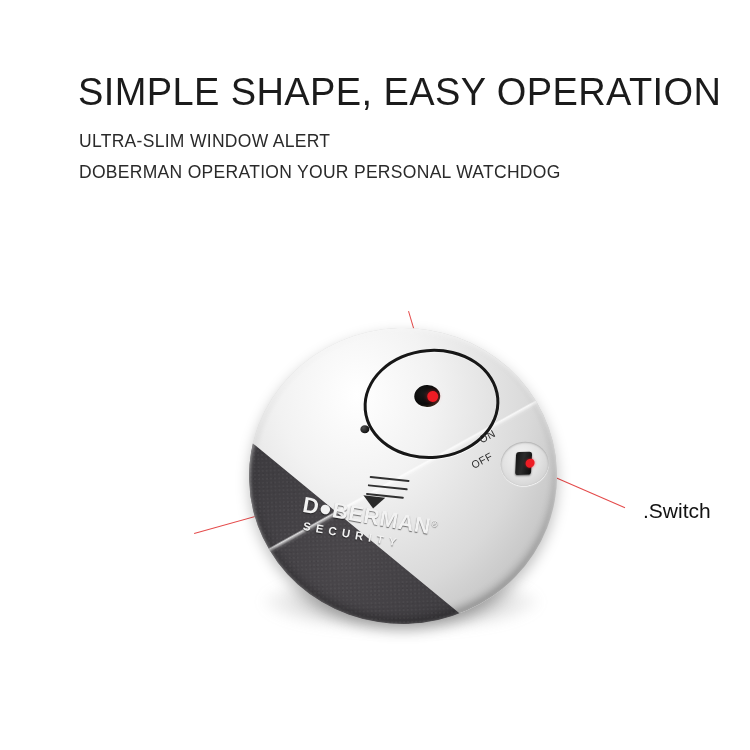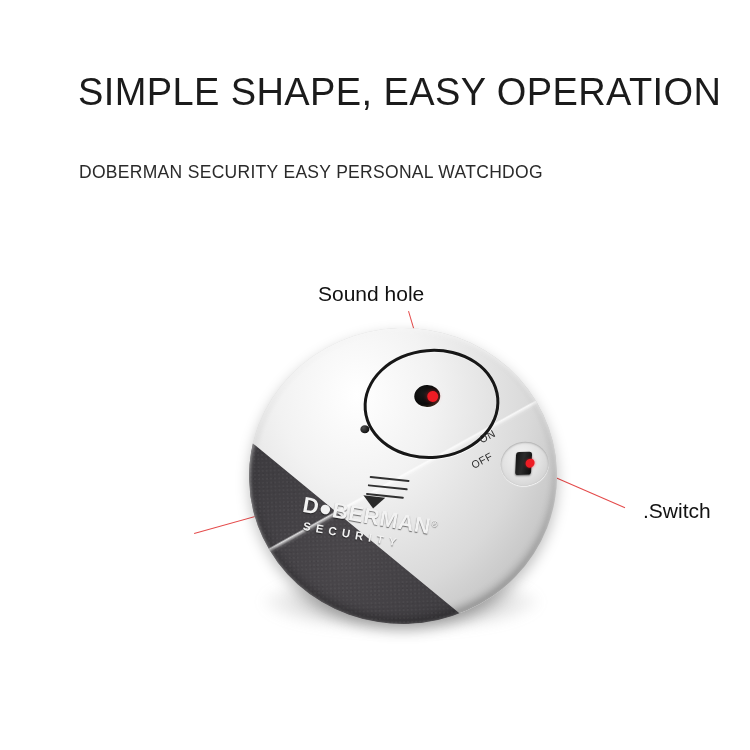--- a/index.html
+++ b/index.html
@@ -327,24 +327,24 @@
     white-space: nowrap;
   }
 </style>
 </head>
 <body>
 
 <div id="page">
 
   <div class="headline">SIMPLE SHAPE, EASY OPERATION</div>
 
-
-  <div class="subline l2">DOBERMAN SECURITY EASY PERSONAL WATCHDOG</div>
-
-  <div class="callout sound-hole">Sound hole</div>
+  <div class="subline l1">ULTRA-SLIM WINDOW ALERT</div>
+
+  <div class="subline l2">DOBERMAN OPERATION YOUR PERSONAL WATCHDOG</div>
+
 
   <div class="callout switch">.Switch</div>
 
 
   <div class="leader sound"></div>
   <div class="leader sw"></div>
   <div class="leader bat"></div>
   <div class="leader-dot" style="left:277px; top:505px;"></div>
 
   <div id="device-wrap">

